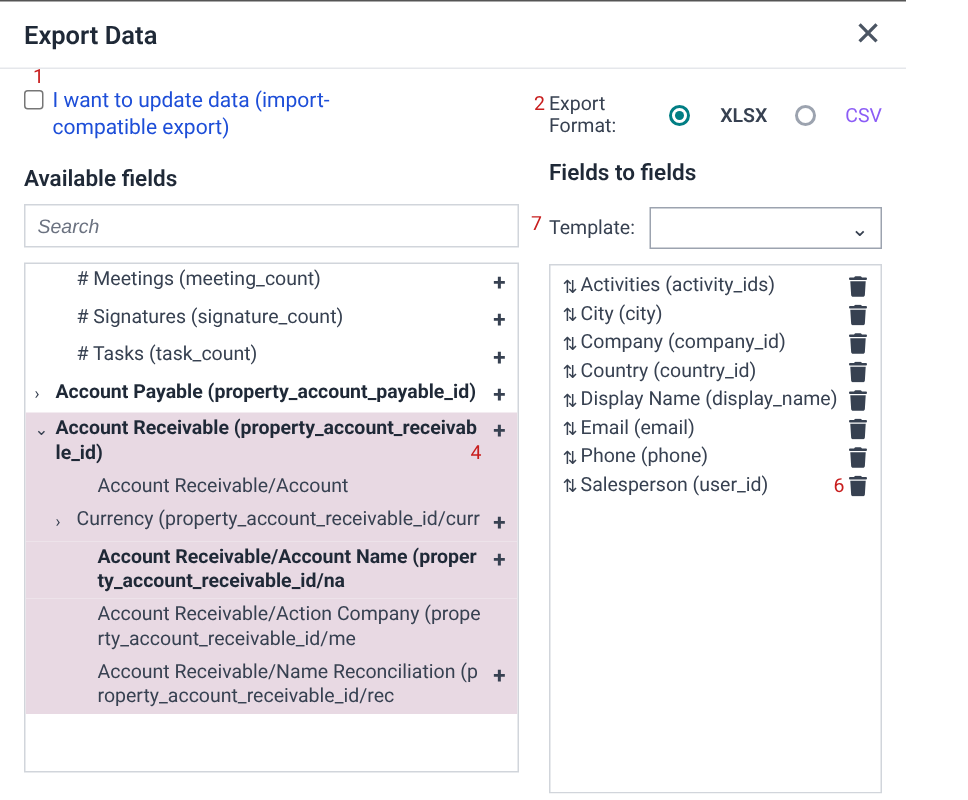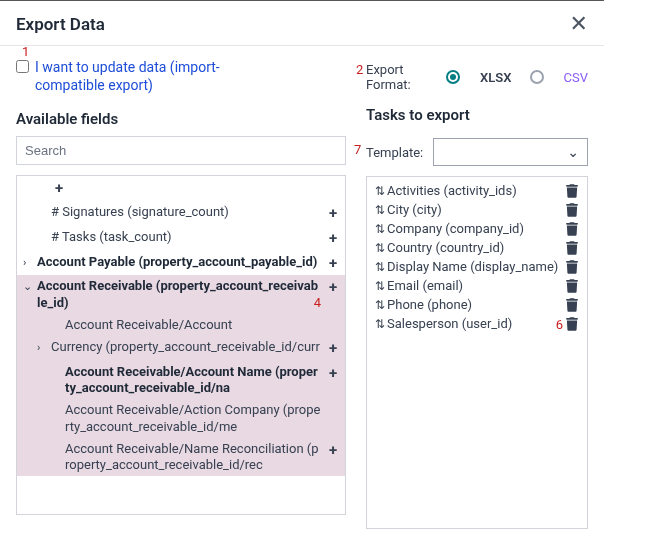--- a/index.html
+++ b/index.html
@@ -59,20 +59,21 @@
 .update-label { font-size: 14px; color: #1d4ed8; max-width: 250px; line-height: 1.3; }
 
 h2 { font-size: 15px; font-weight: 600; color: #1f2937; margin: 6px 0 8px 0; }
 
 .search-box {
   width: 100%;
   padding: 6px 8px;
   border: 1px solid #d1d5db;
   font-size: 13px;
   color: #701a75;
+  font-style: italic;
 }
 .search-box::placeholder { color: #6b7280; }
 
 .tree-wrap {
   border: 1px solid #d1d5db;
   margin-top: 10px;
   height: 340px;
   overflow-y: scroll;
   overflow-x: hidden;
   position: relative;
@@ -219,20 +220,21 @@
       <h2>Available fields</h2>
 
       <input class="search-box" type="text" placeholder="Search" style="">
 
       <div class="tree-wrap">
 
         <span class="ann" style="top:119px; right:24px;">4</span>
         <div id="tree-container">
             <div class="tree-item indent-1">
               <span class="caret"></span>
+              <span class="label"># Meetings (meeting_count)</span>
               <span class="plus">+</span>
             </div>
             <div class="tree-item indent-1">
               <span class="caret"></span>
               <span class="label"># Signatures (signature_count)</span>
               <span class="plus">+</span>
             </div>
             <div class="tree-item indent-1">
               <span class="caret"></span>
               <span class="label"># Tasks (task_count)</span>
@@ -284,21 +286,21 @@
         <div class="radio-group">
           <span class="radio checked"></span>
           <span class="radio-label">XLSX</span>
         </div>
         <div class="radio-group">
           <span class="radio"></span>
           <span class="radio-label muted">CSV</span>
         </div>
       </div>
 
-      <h2>Tasks to export</h2>
+      <h2>Fields to fields</h2>
 
       <div class="template-row">
         <span class="ann" style="top:4px; left:-12px;">7</span>
         <label>Template:</label>
         <div class="template-select">
           <span class="chev">⌄</span>
         </div>
       </div>
 
       <div class="export-list">

